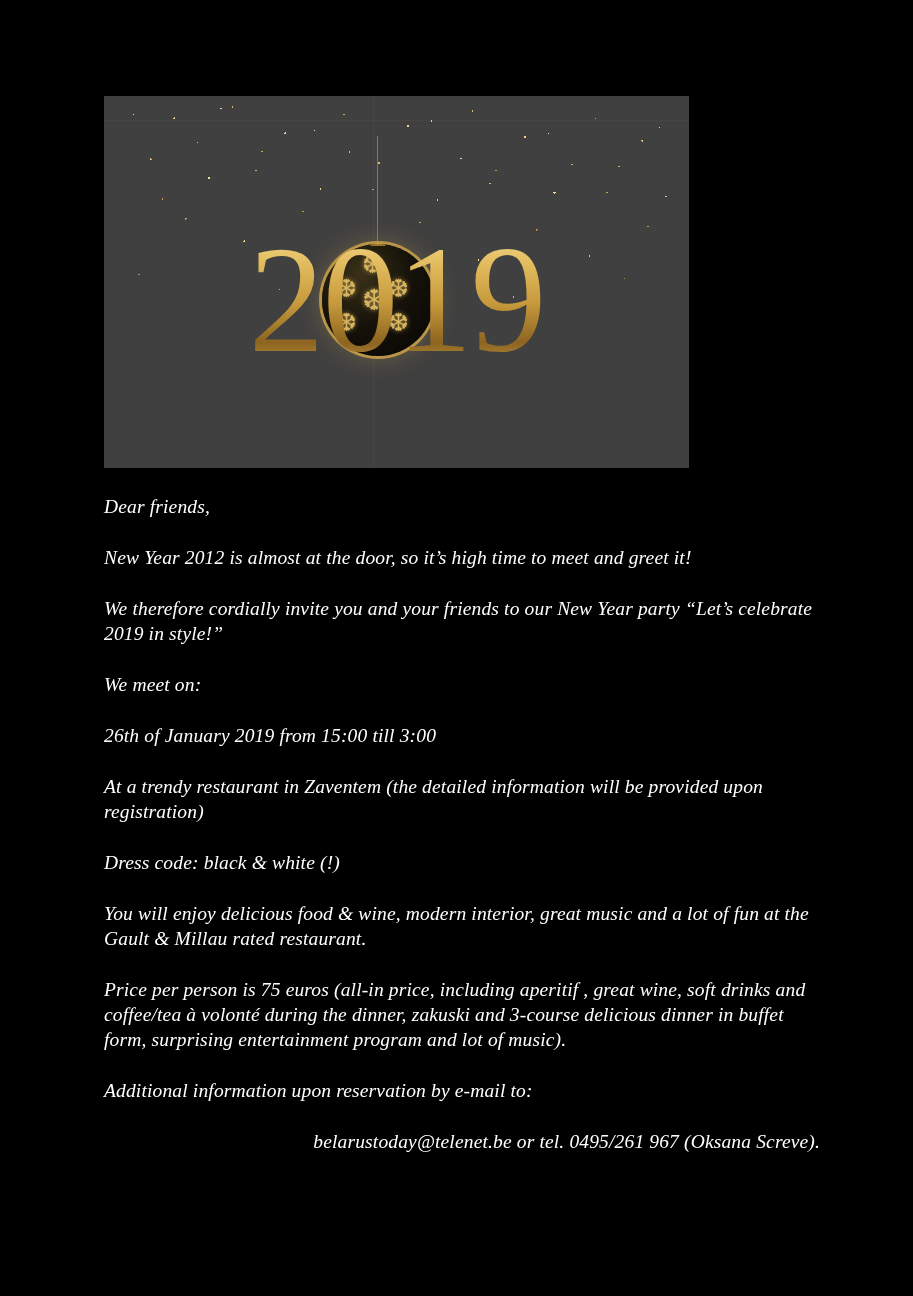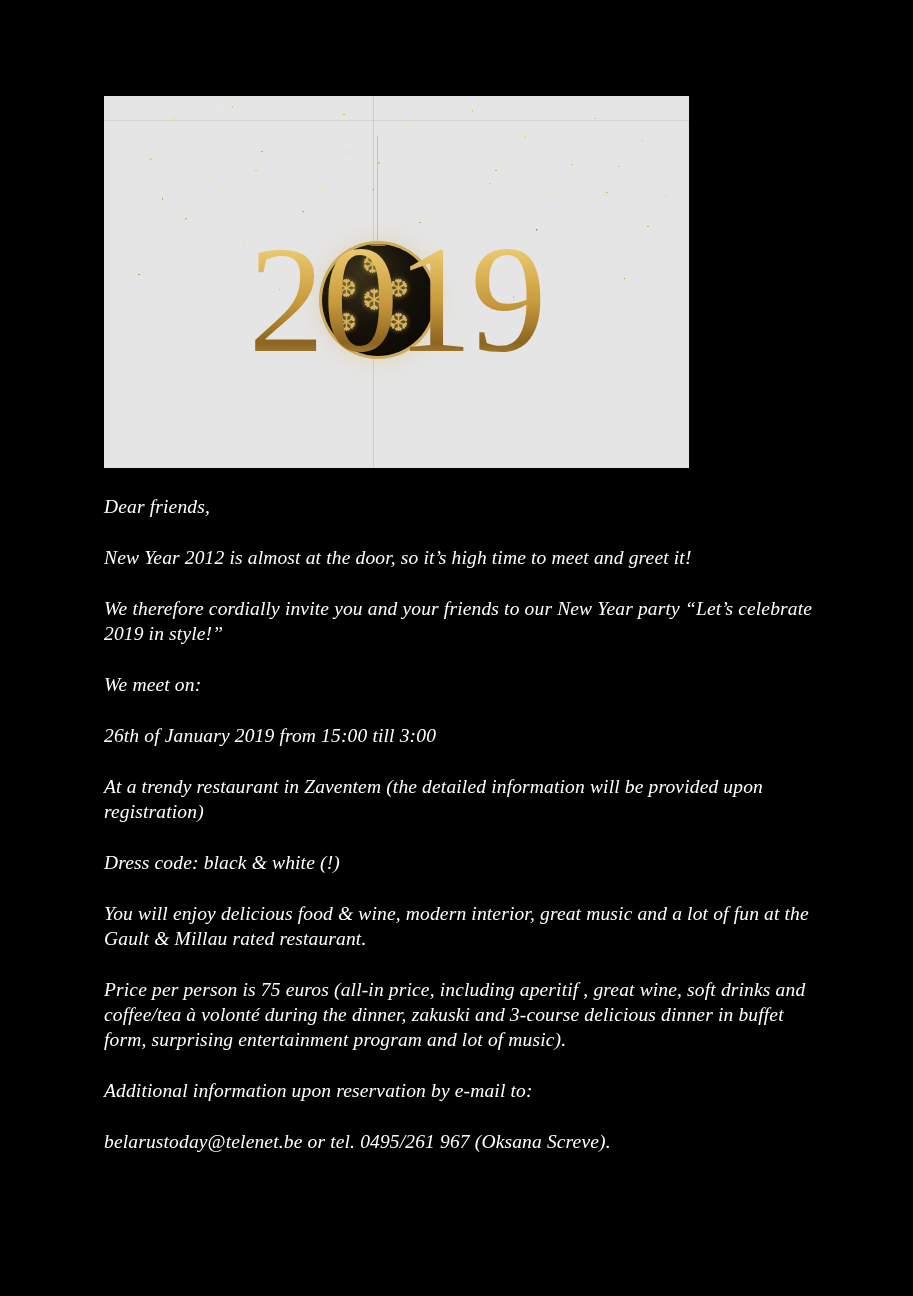--- a/index.html
+++ b/index.html
@@ -21,21 +21,21 @@
     background: #000000;
   }
 
   
   .hero {
     position: absolute;
     left: 104px;
     top: 96px;
     width: 585px;
     height: 372px;
-    background: #e5e5e5;
+    background: #404040;
     overflow: hidden;
   }
   .hero .sparkle-field {
     position: absolute;
     inset: 0;
     
     background-image:
       radial-gradient(1.6px 1.6px at 12% 6%, #f5d87a 60%, transparent 61%),
       radial-gradient(1.4px 1.4px at 22% 3%, #e8c565 60%, transparent 61%),
       radial-gradient(1.8px 1.8px at 31% 10%, #ffe9a8 60%, transparent 61%),
@@ -181,20 +181,21 @@
     color: #ffffff;
     letter-spacing: 0.15px;
   }
   .letter p {
     margin: 0 0 26px 0;
   }
   .letter .salutation {
   }
   .letter p:last-child {
     margin-bottom: 0;
+    text-align: right;
   }
 </style>
 </head>
 <body>
 
 <div class="page">
 
   <div class="hero">
     <div class="sparkle-field"></div>
     <div class="sparkle-dense"></div>

